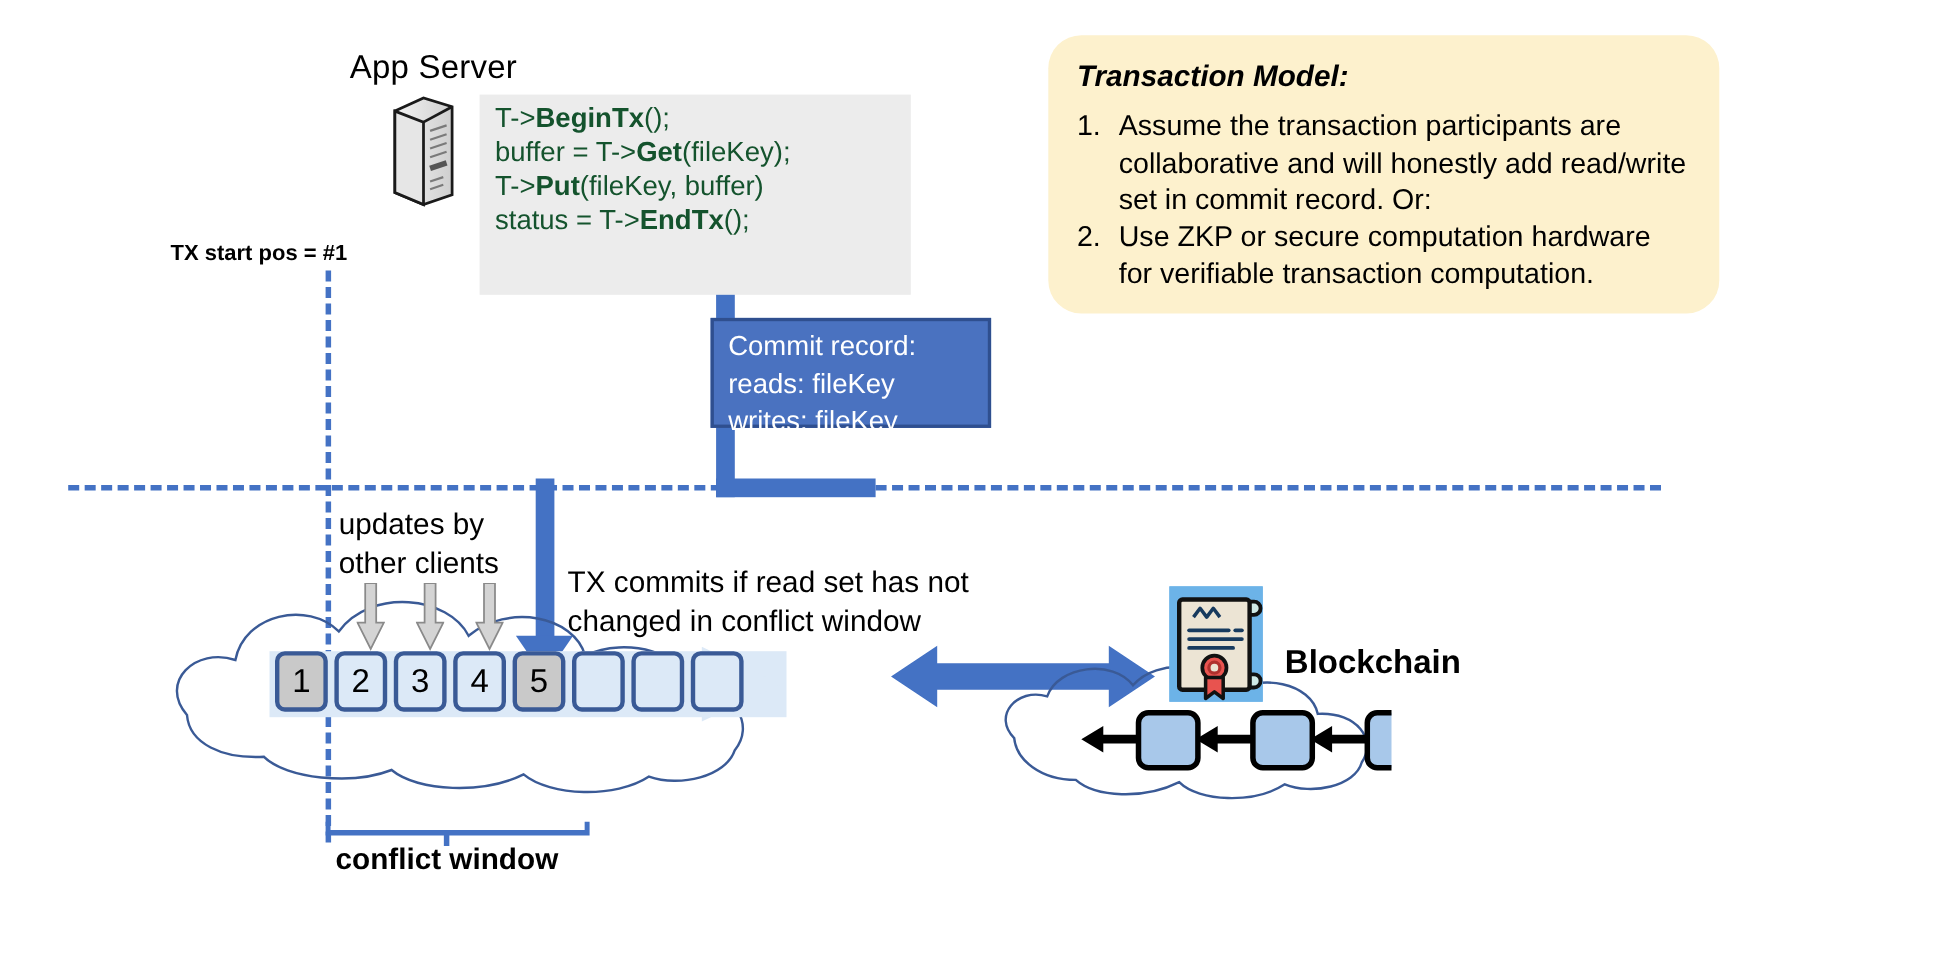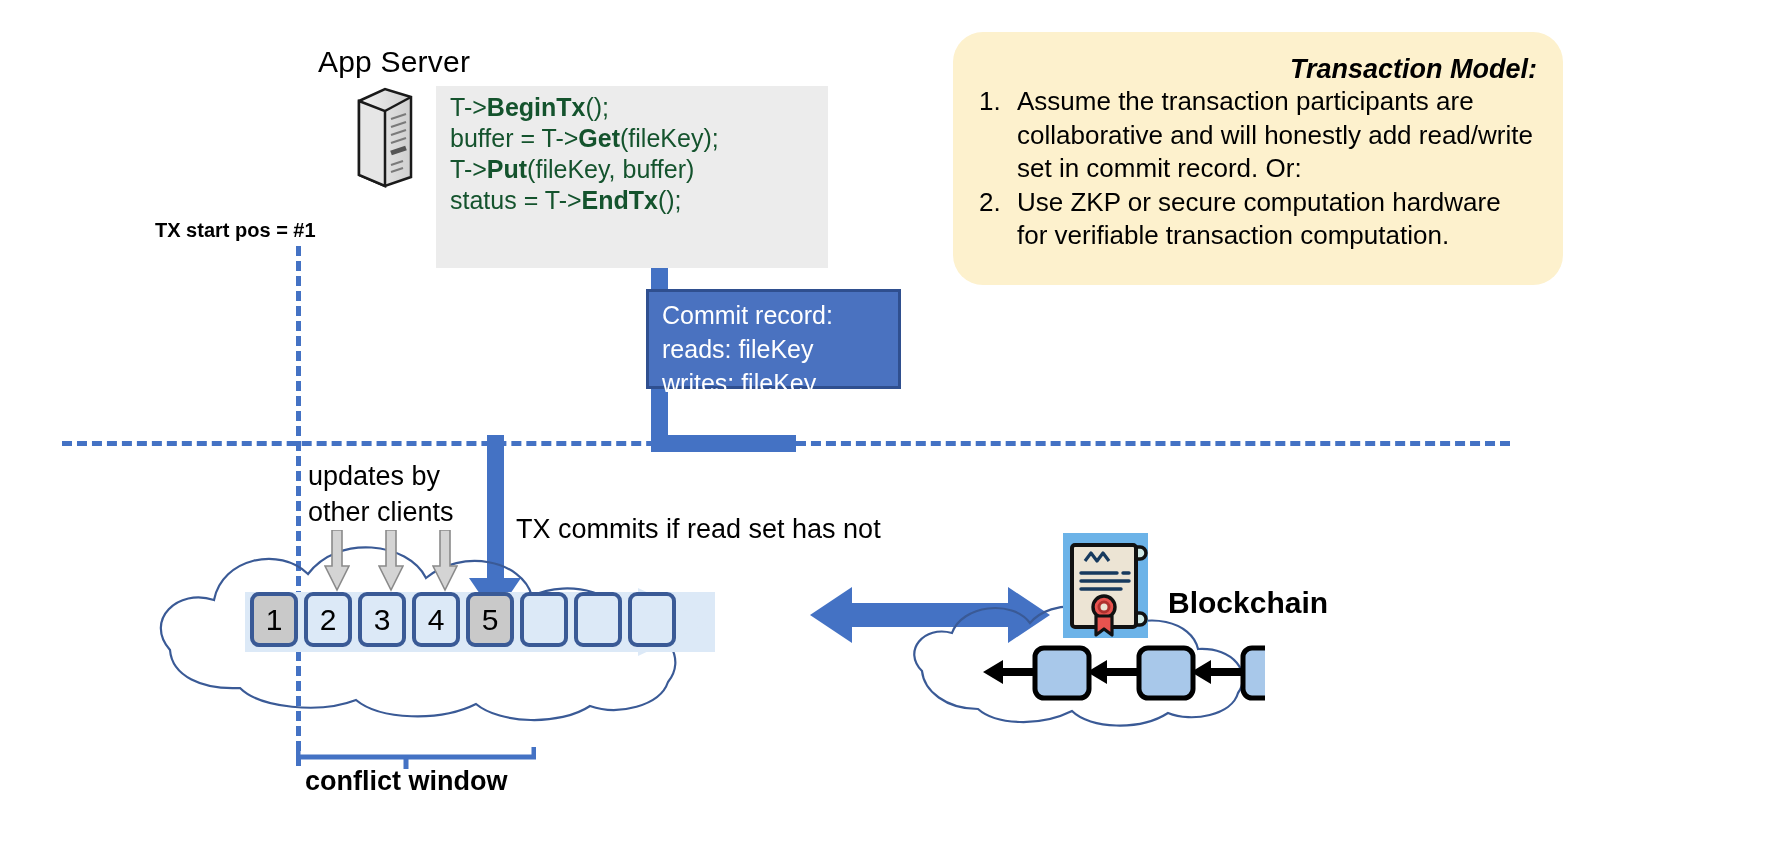--- a/index.html
+++ b/index.html
@@ -40,21 +40,21 @@
   #commit-arrow-v1{left:651px;top:268px;width:17px;height:184px;background:#4472c4;}
   #commit-arrow-h{left:651px;top:435px;width:145px;height:17px;background:#4472c4;}
   #commit-arrow-v2{left:487px;top:435px;width:17px;height:155px;background:#4472c4;}
   #commit-arrow-head{left:469px;top:578px;width:0;height:0;
                      border-left:26px solid transparent;border-right:26px solid transparent;
                      border-top:38px solid #4472c4;}
 
   
   #transaction-model-card{left:953px;top:32px;width:610px;height:253px;
         background:#fdf1cd;border-radius:30px;box-sizing:border-box;padding:22px 26px 0 26px;}
-  #tm-title{font-size:27px;font-style:italic;font-weight:bold;margin-bottom:0;text-align:right;}
+  #tm-title{font-size:27px;font-style:italic;font-weight:bold;margin-bottom:13px;}
   .tm-item{display:flex;font-size:26px;line-height:33.5px;}
   .tm-num{width:38px;flex:0 0 38px;}
   .tm-text{flex:1;}
 
   
   #updates-label{left:308px;top:458px;font-size:27px;line-height:36px;}
 
   
   #tx-commits-label{left:516px;top:511px;font-size:27px;line-height:36px;}
 
@@ -144,20 +144,21 @@
   </div>
 </div>
 
 <div class="abs" id="updates-label">
   <div>updates by</div>
   <div>other clients</div>
 </div>
 
 <div class="abs" id="tx-commits-label">
   <div>TX commits if read set has not</div>
+  <div>changed in conflict window</div>
 </div>
 
 <svg class="abs" id="log-cloud" viewBox="0 0 640 230">
   <g fill="none" stroke="#3a5a96" stroke-width="2.2">
     <path d="M30 150 C4 120 38 88 74 100 C82 58 140 46 168 74 C198 34 268 42 286 78
              C322 48 382 60 392 96 C430 78 484 94 490 126 C530 128 546 160 528 182
              C520 206 478 216 450 206 C420 226 360 224 336 204
              C300 222 240 220 216 200 C180 214 120 208 100 188 C62 190 32 176 30 150 Z"></path>
   </g>
 

